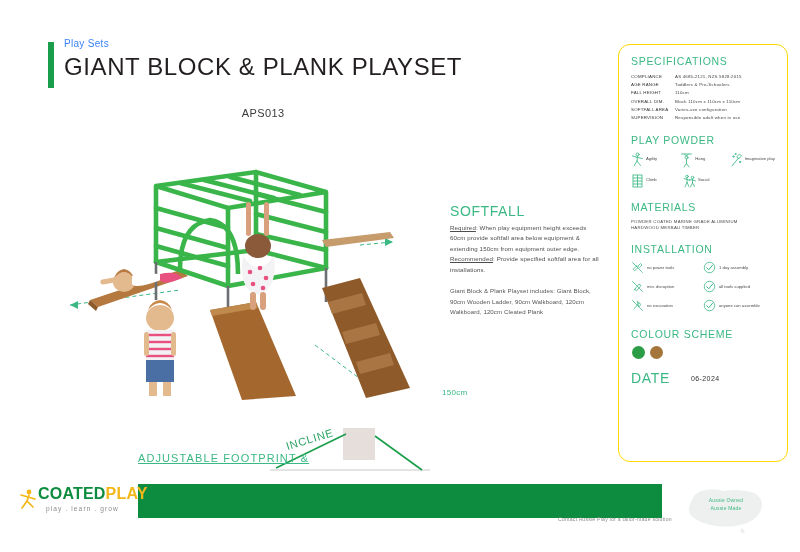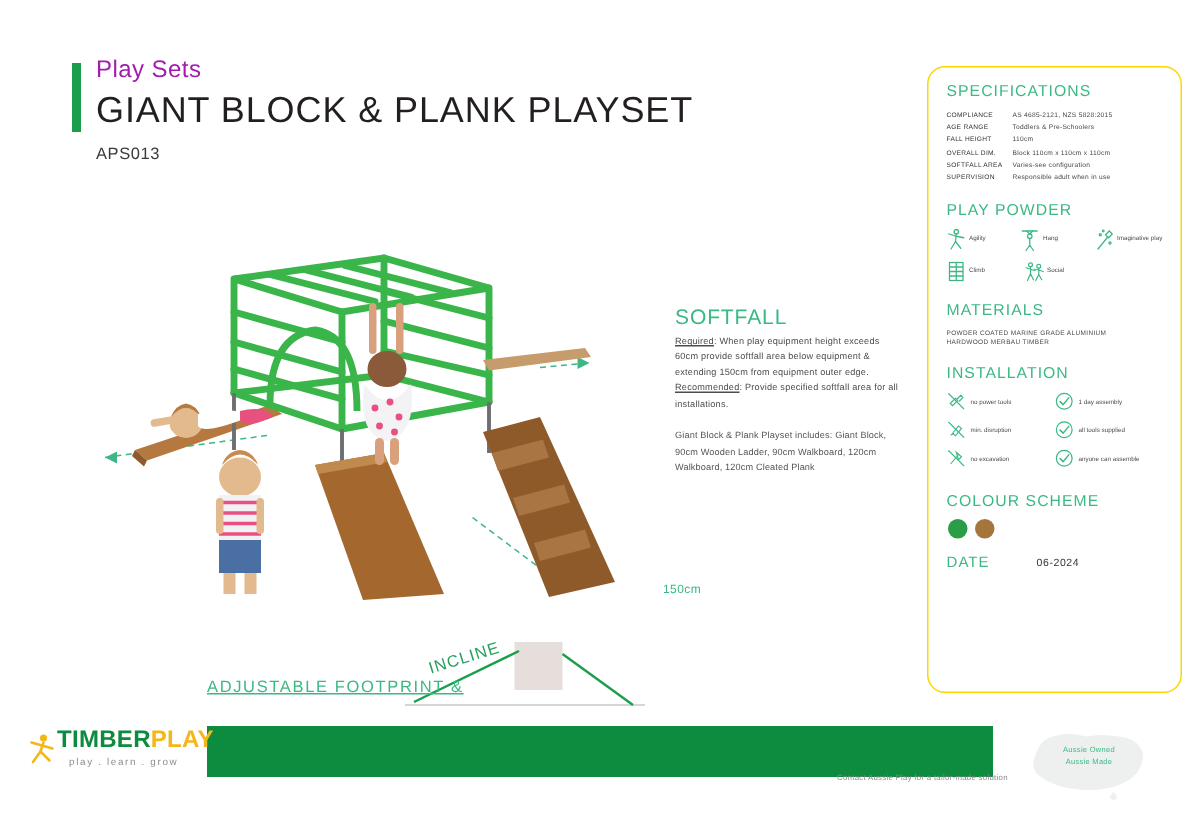--- a/index.html
+++ b/index.html
@@ -9,28 +9,28 @@
     overflow:hidden;position:relative;
   }
   .sheet{position:absolute;inset:0;}
 
   
   .header{position:absolute;left:48px;top:38px;}
   .header .accent-bar{
     position:absolute;left:0;top:4px;width:6px;height:46px;background:#1a9e4b;
   }
   .hdr-kicker{
-    margin-left:16px;font-size:16px;color:#a21caf;letter-spacing:.3px;
+    margin-left:16px;font-size:10px;color:#3b82f6;letter-spacing:.3px;
   }
   .hdr-title{
     margin-left:16px;font-size:24px;color:#231f20;letter-spacing:.6px;
     margin-top:4px;white-space:nowrap;
   }
   .hdr-code{
-    margin-left:16px;font-size:11px;color:#3a3a3a;margin-top:9px;letter-spacing:.4px;
+    margin-left:16px;font-size:11px;color:#3a3a3a;margin-top:26px;letter-spacing:.4px;text-align:center;
   }
 
   
   .spec-card{
     position:absolute;left:618px;top:44px;width:170px;height:418px;
     border:1.6px solid #ffd600;border-radius:12px;box-sizing:border-box;
     padding:10px 12px 0 12px;
   }
   .sec-title{
     color:#3bb884;font-size:10.5px;letter-spacing:.7px;margin:0 0 6px 0;
@@ -55,21 +55,21 @@
   
   .inst-grid{display:flex;flex-wrap:wrap;gap:2px 0;}
   .inst-item{display:flex;align-items:center;gap:3px;width:50%;margin-bottom:4px;}
   .inst-item .lbl{font-size:4.2px;color:#4a4a4a;line-height:1.2;}
   .inst-ico{width:13px;height:13px;flex:0 0 13px;}
 
   
   .dots{display:flex;gap:5px;margin:5px 0 0 1px;}
   .dot{width:13px;height:13px;border-radius:50%;}
   .date-row{display:flex;align-items:center;margin-top:11px;}
-  .date-row .dl{color:#3bb884;font-size:10px;letter-spacing:.7px;width:60px;}
+  .date-row .dl{color:#3bb884;font-size:14px;letter-spacing:.7px;width:60px;}
   .date-row .dv{color:#333;font-size:7px;letter-spacing:.4px;}
 
   
   .softfall{position:absolute;left:450px;top:203px;width:150px;}
   .sf-title{color:#3bb884;font-size:14px;letter-spacing:.6px;margin-bottom:4px;}
   .sf-body{font-size:6.1px;color:#4d4d4d;line-height:1.72;letter-spacing:.15px;}
   .sf-body u{text-decoration:underline;}
   .incl{position:absolute;left:450px;top:286px;width:152px;
         font-size:6.1px;color:#555;line-height:1.76;letter-spacing:.1px;}
 
@@ -434,21 +434,21 @@
   <div class="logo">
     <svg class="logo-mark" viewBox="0 0 20 22">
       <g stroke="#f4b71a" stroke-width="1.7" fill="none" stroke-linecap="round">
         <circle cx="11" cy="4" r="2.4" fill="#f4b71a" stroke="none"></circle>
         <path d="M11 7 L9 13"></path>
         <path d="M9 13 L4 20 M9 13 L15 19"></path>
         <path d="M10 9 L3 7 M10 9 L17 11"></path>
       </g>
     </svg>
     <div class="logo-word">
-      <span class="a">TIMBER</span><span class="p">PLAY</span>
+      <span class="a">COATED</span><span class="p">PLAY</span>
     </div>
     <div class="logo-tag">play . learn . grow</div>
   </div>
 
   <div class="badge">
     <svg width="110" height="52" viewBox="0 0 110 52">
       <path d="M18 14 Q14 20 13 26 Q12 32 18 36 Q26 42 40 44 Q56 46 68 42 Q80 38 84 30
                Q88 22 84 16 Q80 10 70 9 Q58 7 48 9 Q38 6 30 8 Q22 9 18 14 Z" fill="#eef0ef"></path>
       <path d="M66 46 q4 3 2 5 q-3 1 -4 -2 z" fill="#eef0ef"></path>
     </svg>

